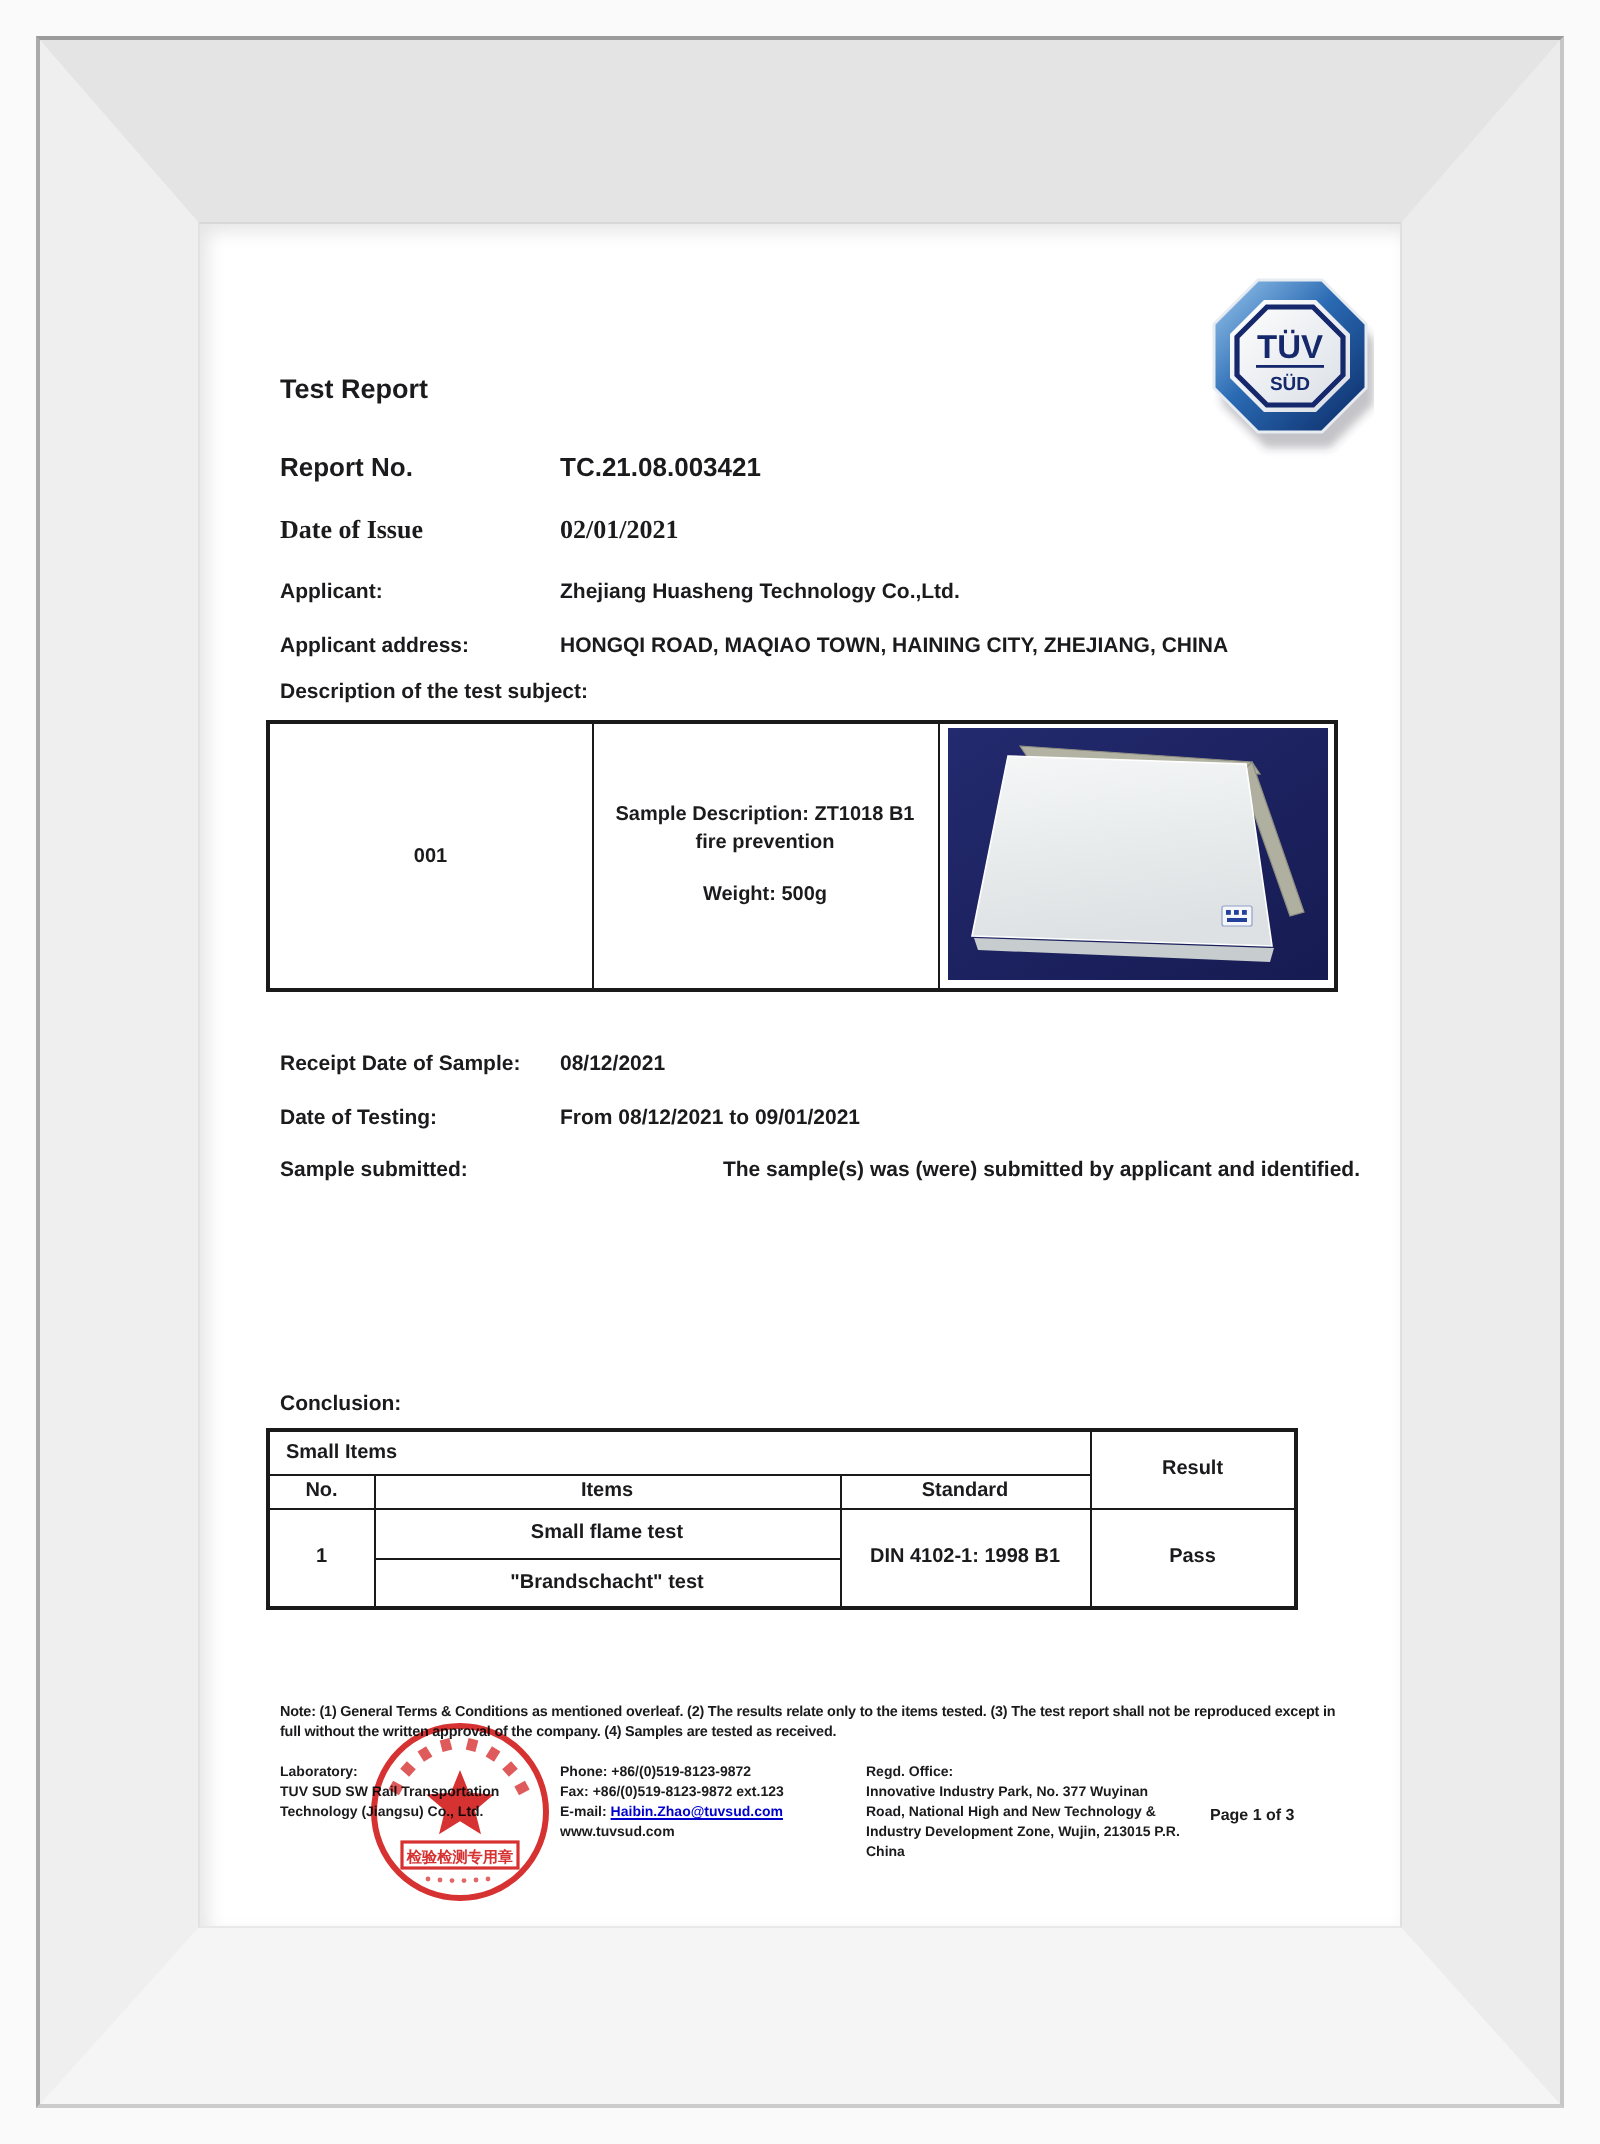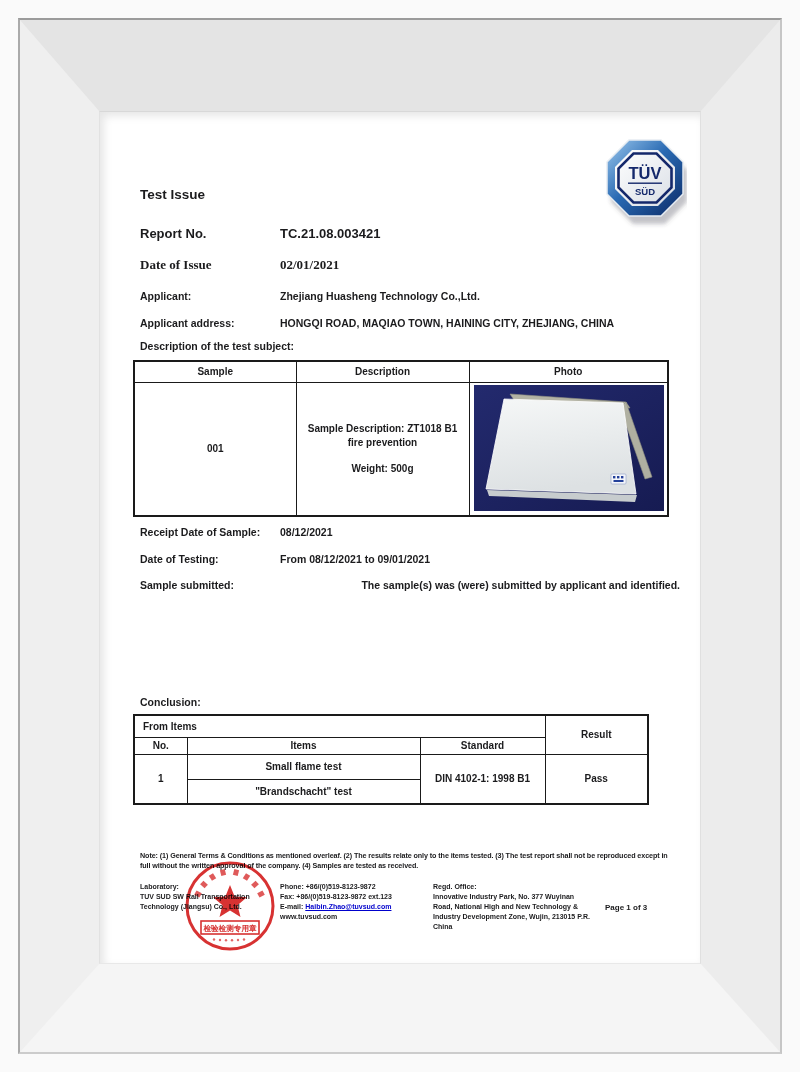--- a/index.html
+++ b/index.html
@@ -55,21 +55,21 @@
   .pagenum{font-size:8px;font-weight:bold;}
 </style>
 </head>
 <body>
 
 <div class="frame-outline"></div>
 <div class="frame-band"></div>
 
 <div class="paper">
 
-  <div class="abs title" style="left:40px;top:75px;">Test Issue</div>
+  <div class="abs title" style="left:40px;top:75px;">Test Report</div>
 
   <div class="abs" style="left:503px;top:26px;">
     <svg width="84" height="92" viewBox="0 0 84 92">
       <defs>
         <linearGradient id="octg" x1="0" y1="0" x2="1" y2="1">
           <stop offset="0" stop-color="#9cc9ee"></stop>
           <stop offset="0.45" stop-color="#2a6ab3"></stop>
           <stop offset="1" stop-color="#0b2a66"></stop>
         </linearGradient>
         <linearGradient id="inng" x1="0" y1="0" x2="1" y2="1">
@@ -108,25 +108,20 @@
   </div>
   <div class="abs heading" style="left:40px;top:228px;">Description of the test subject:</div>
 
   <table class="abs doc-table" style="left:33px;top:248px;width:534px;">
     <colgroup>
         <col style="width:162px">
         <col style="width:173px">
         <col style="width:199px">
       </colgroup>
     <tbody>
-        <tr style="height:21px;">
-      <td>Sample</td>
-      <td>Description</td>
-      <td>Photo</td>
-    </tr>
     <tr style="height:134px;">
       <td>001</td>
       <td class="sample-desc-cell">
         <div>Sample Description: ZT1018 B1 fire prevention</div>
         <div style="margin-top:13px;">Weight: 500g</div>
       </td>
       <td class="photo-cell">
         <svg width="190" height="126" viewBox="0 0 190 126">
           <defs>
             <linearGradient id="bgph" x1="0" y1="0" x2="1" y2="1">
@@ -173,21 +168,21 @@
 
   <table class="abs doc-table" style="left:33px;top:602px;width:514px;">
     <colgroup>
         <col style="width:53px">
         <col style="width:233px">
         <col style="width:125px">
         <col style="width:103px">
       </colgroup>
     <tbody>
         <tr style="height:22px;">
-      <td colspan="3" style="text-align:left;padding-left:8px;">From Items</td>
+      <td colspan="3" style="text-align:left;padding-left:8px;">Small Items</td>
       <td rowspan="2">Result</td>
     </tr>
     <tr style="height:17px;">
       <td>No.</td>
       <td>Items</td>
       <td>Standard</td>
     </tr>
     <tr style="height:25px;">
       <td rowspan="2">1</td>
       <td>Small flame test</td>

